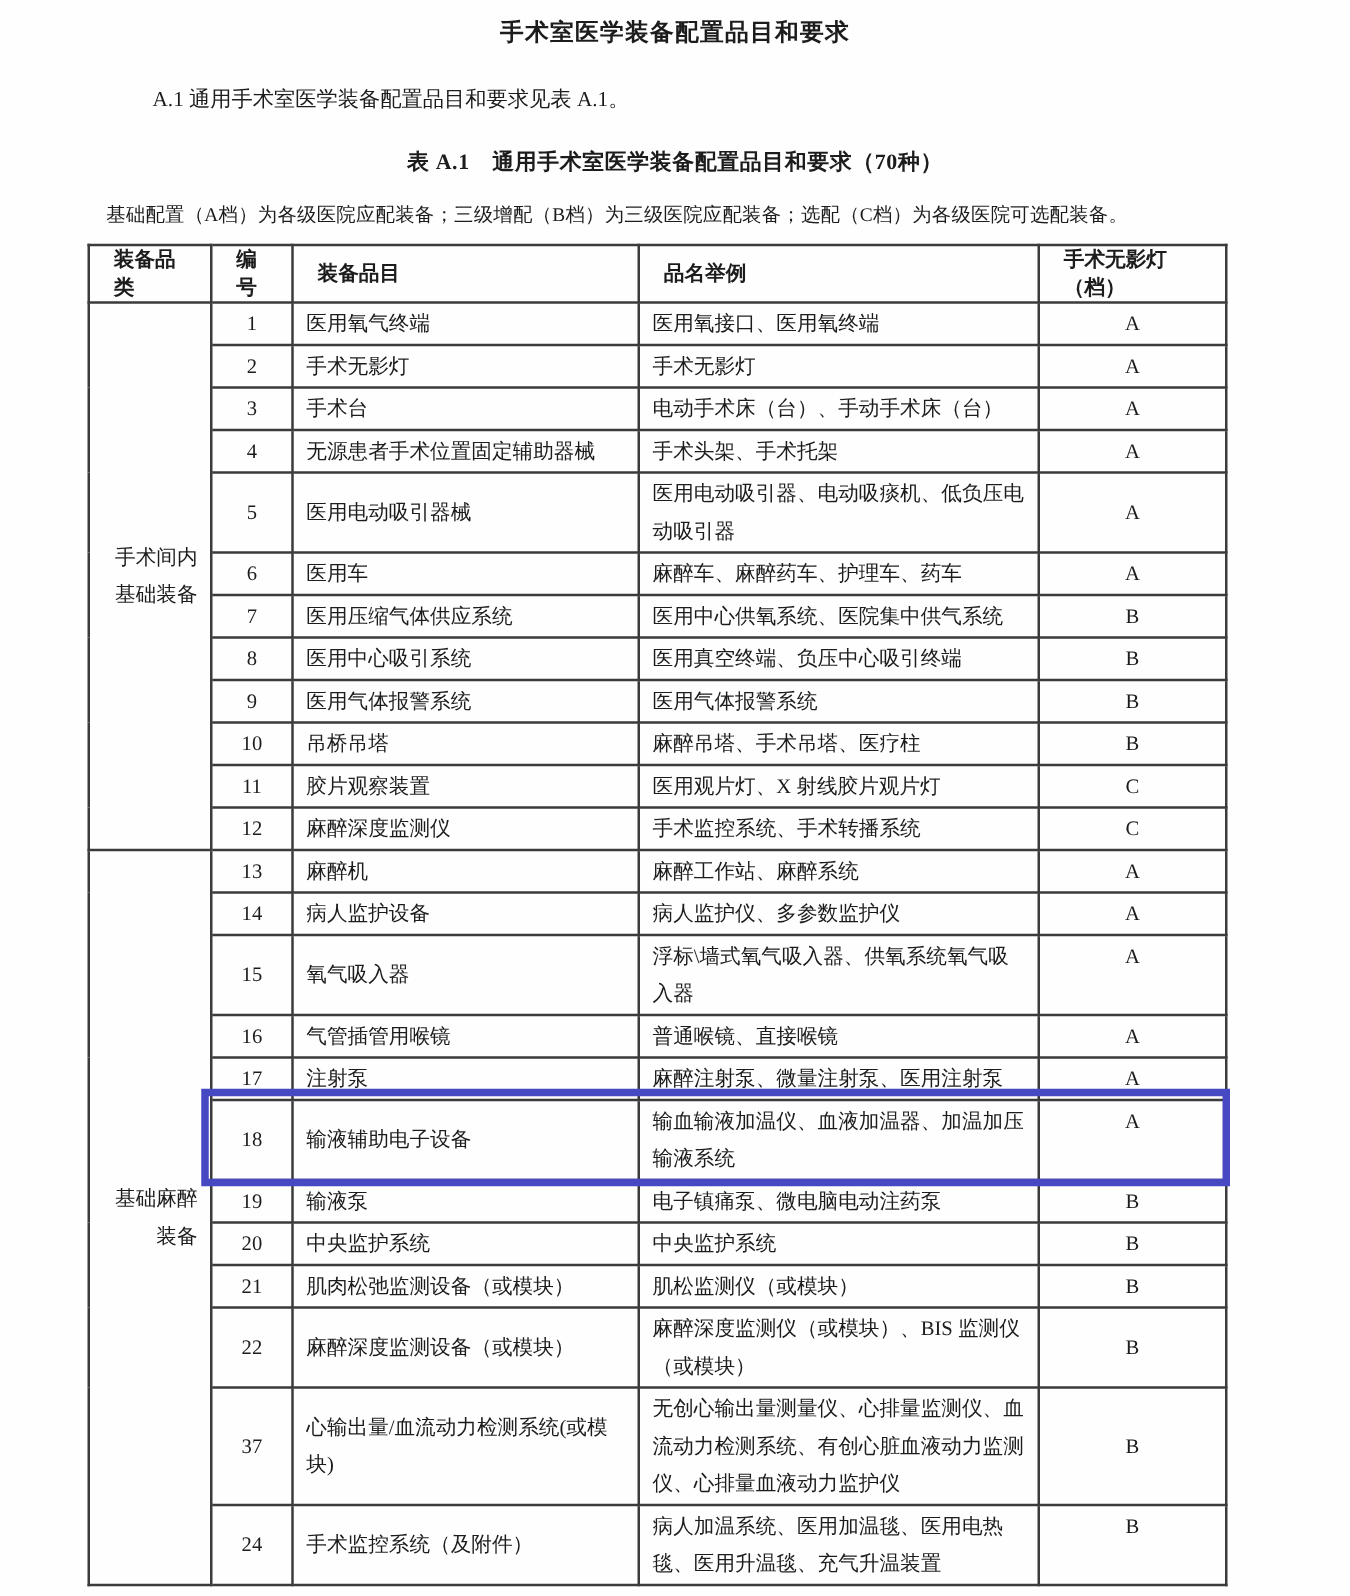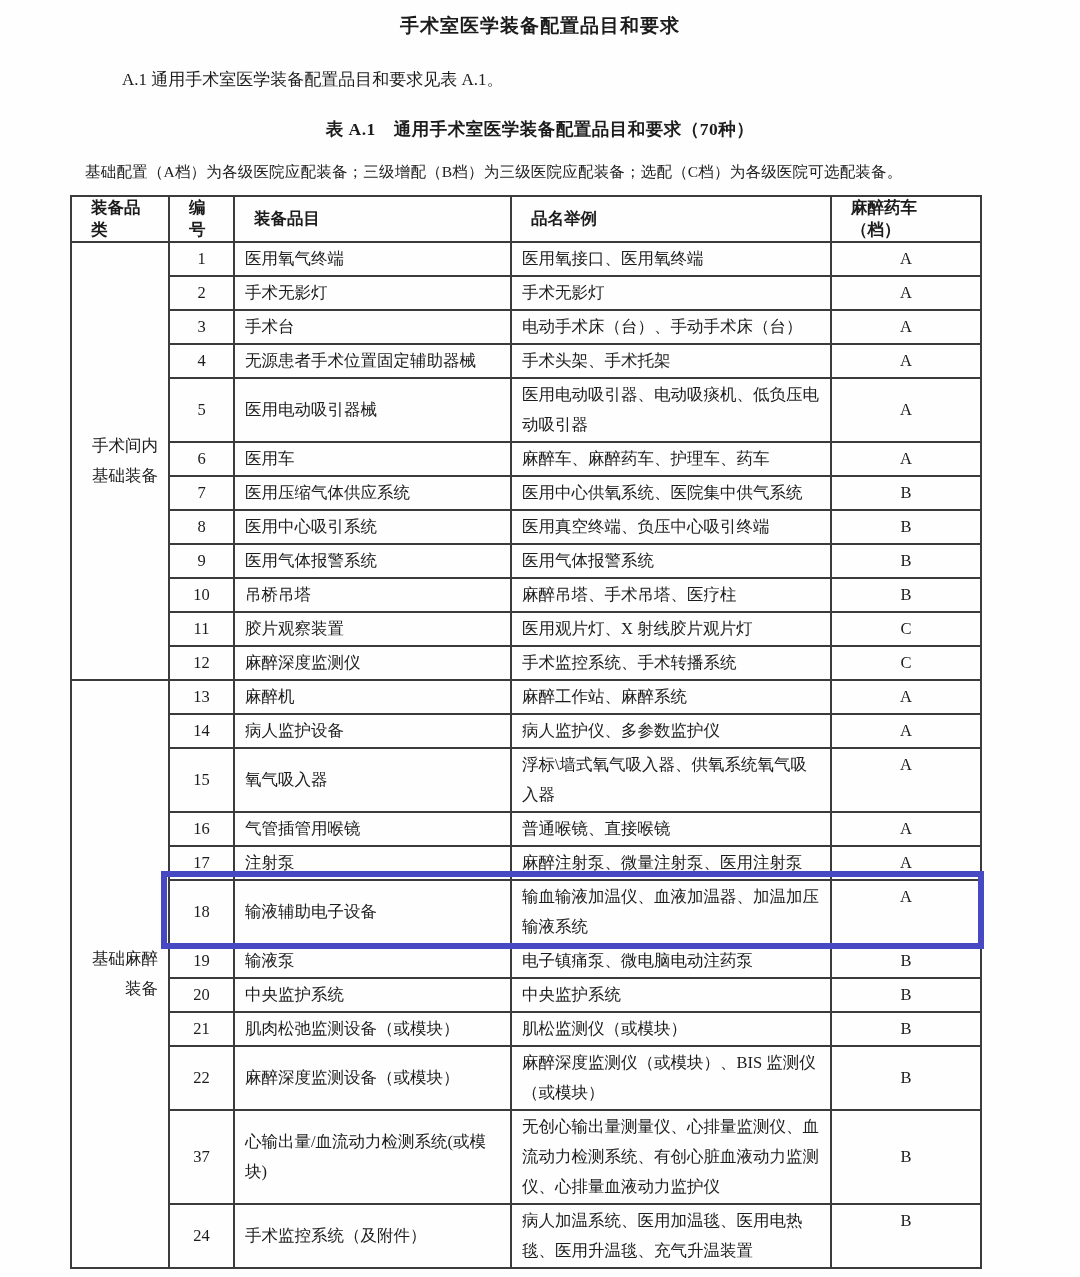--- a/index.html
+++ b/index.html
@@ -103,21 +103,21 @@
         <col style="width:277px">
         <col style="width:320px">
         <col style="width:150px">
       </colgroup>
       <thead>
         <tr>
             <th>装备品类</th>
             <th>编号</th>
             <th>装备品目</th>
             <th>品名举例</th>
-            <th>麻醉药车（档）</th>
+            <th>手术无影灯（档）</th>
           </tr>
       </thead>
       <tbody id="equip-body">
           <tr>
             <td class="cell-category" rowspan="12">手术间内基础装备</td>
             <td class="cell-center">1</td>
             <td>医用氧气终端</td>
             <td>医用氧接口、医用氧终端</td>
             <td class="cell-center cell-grade">A</td>
           </tr>

